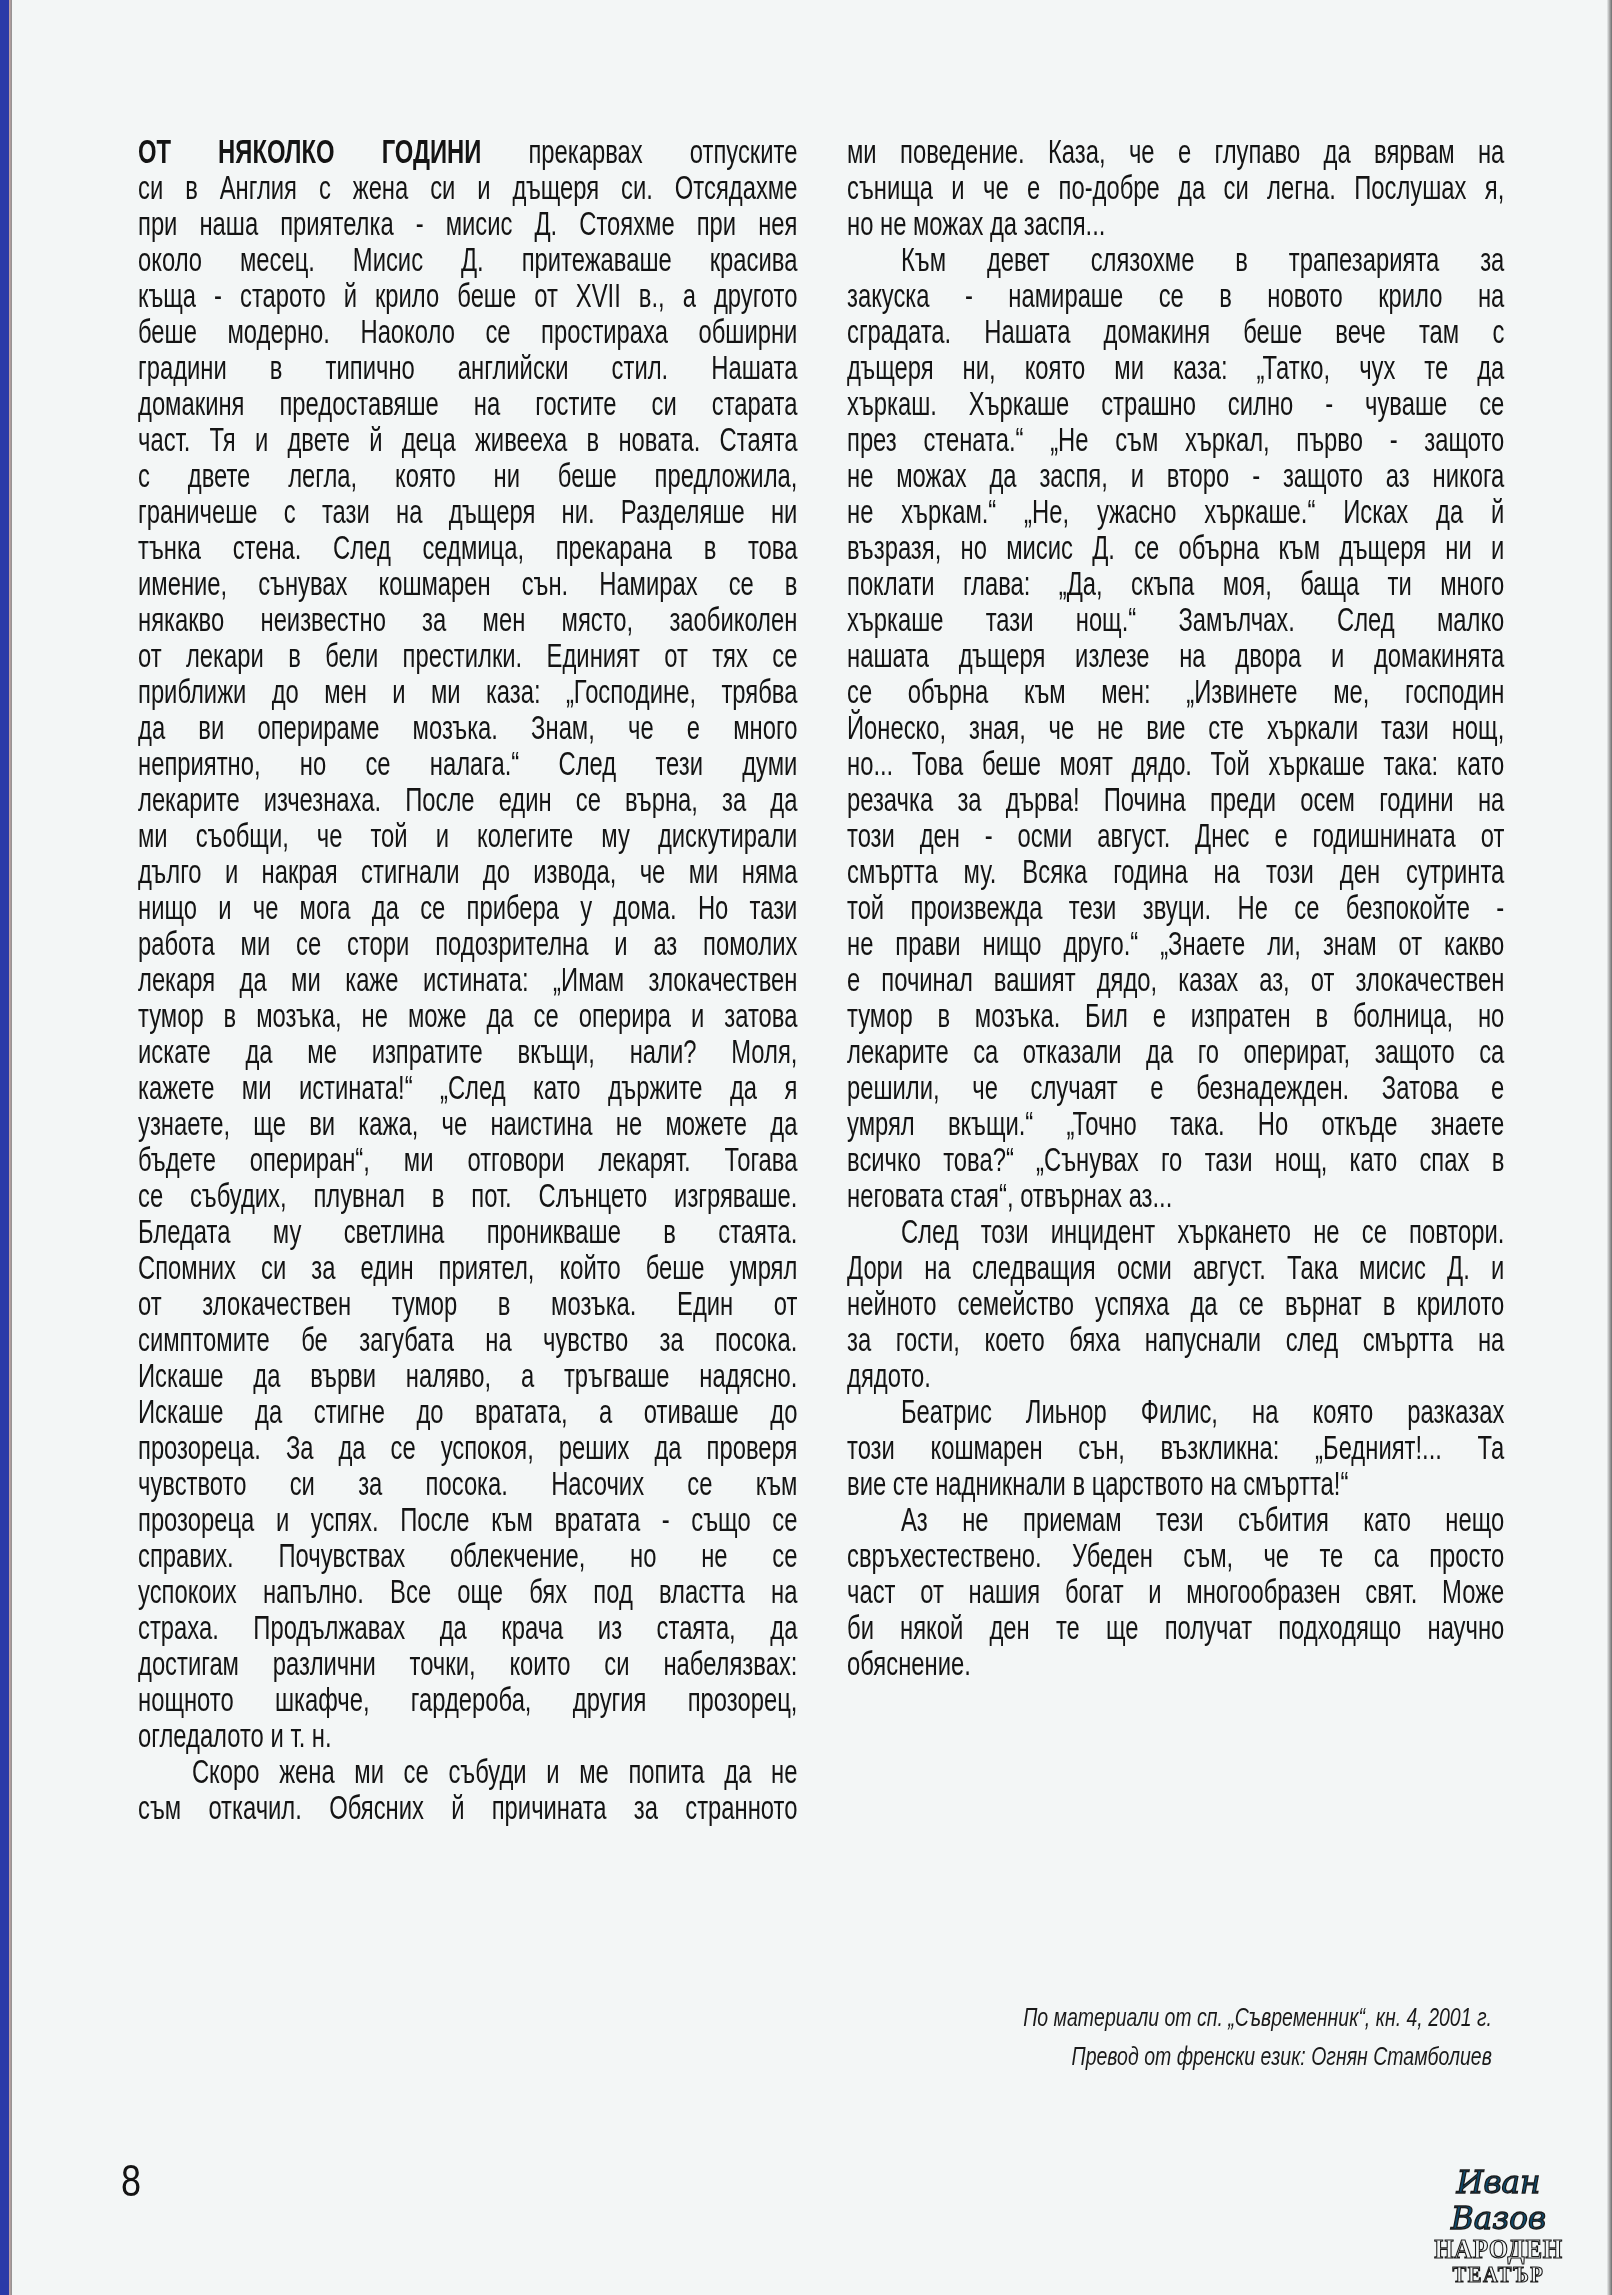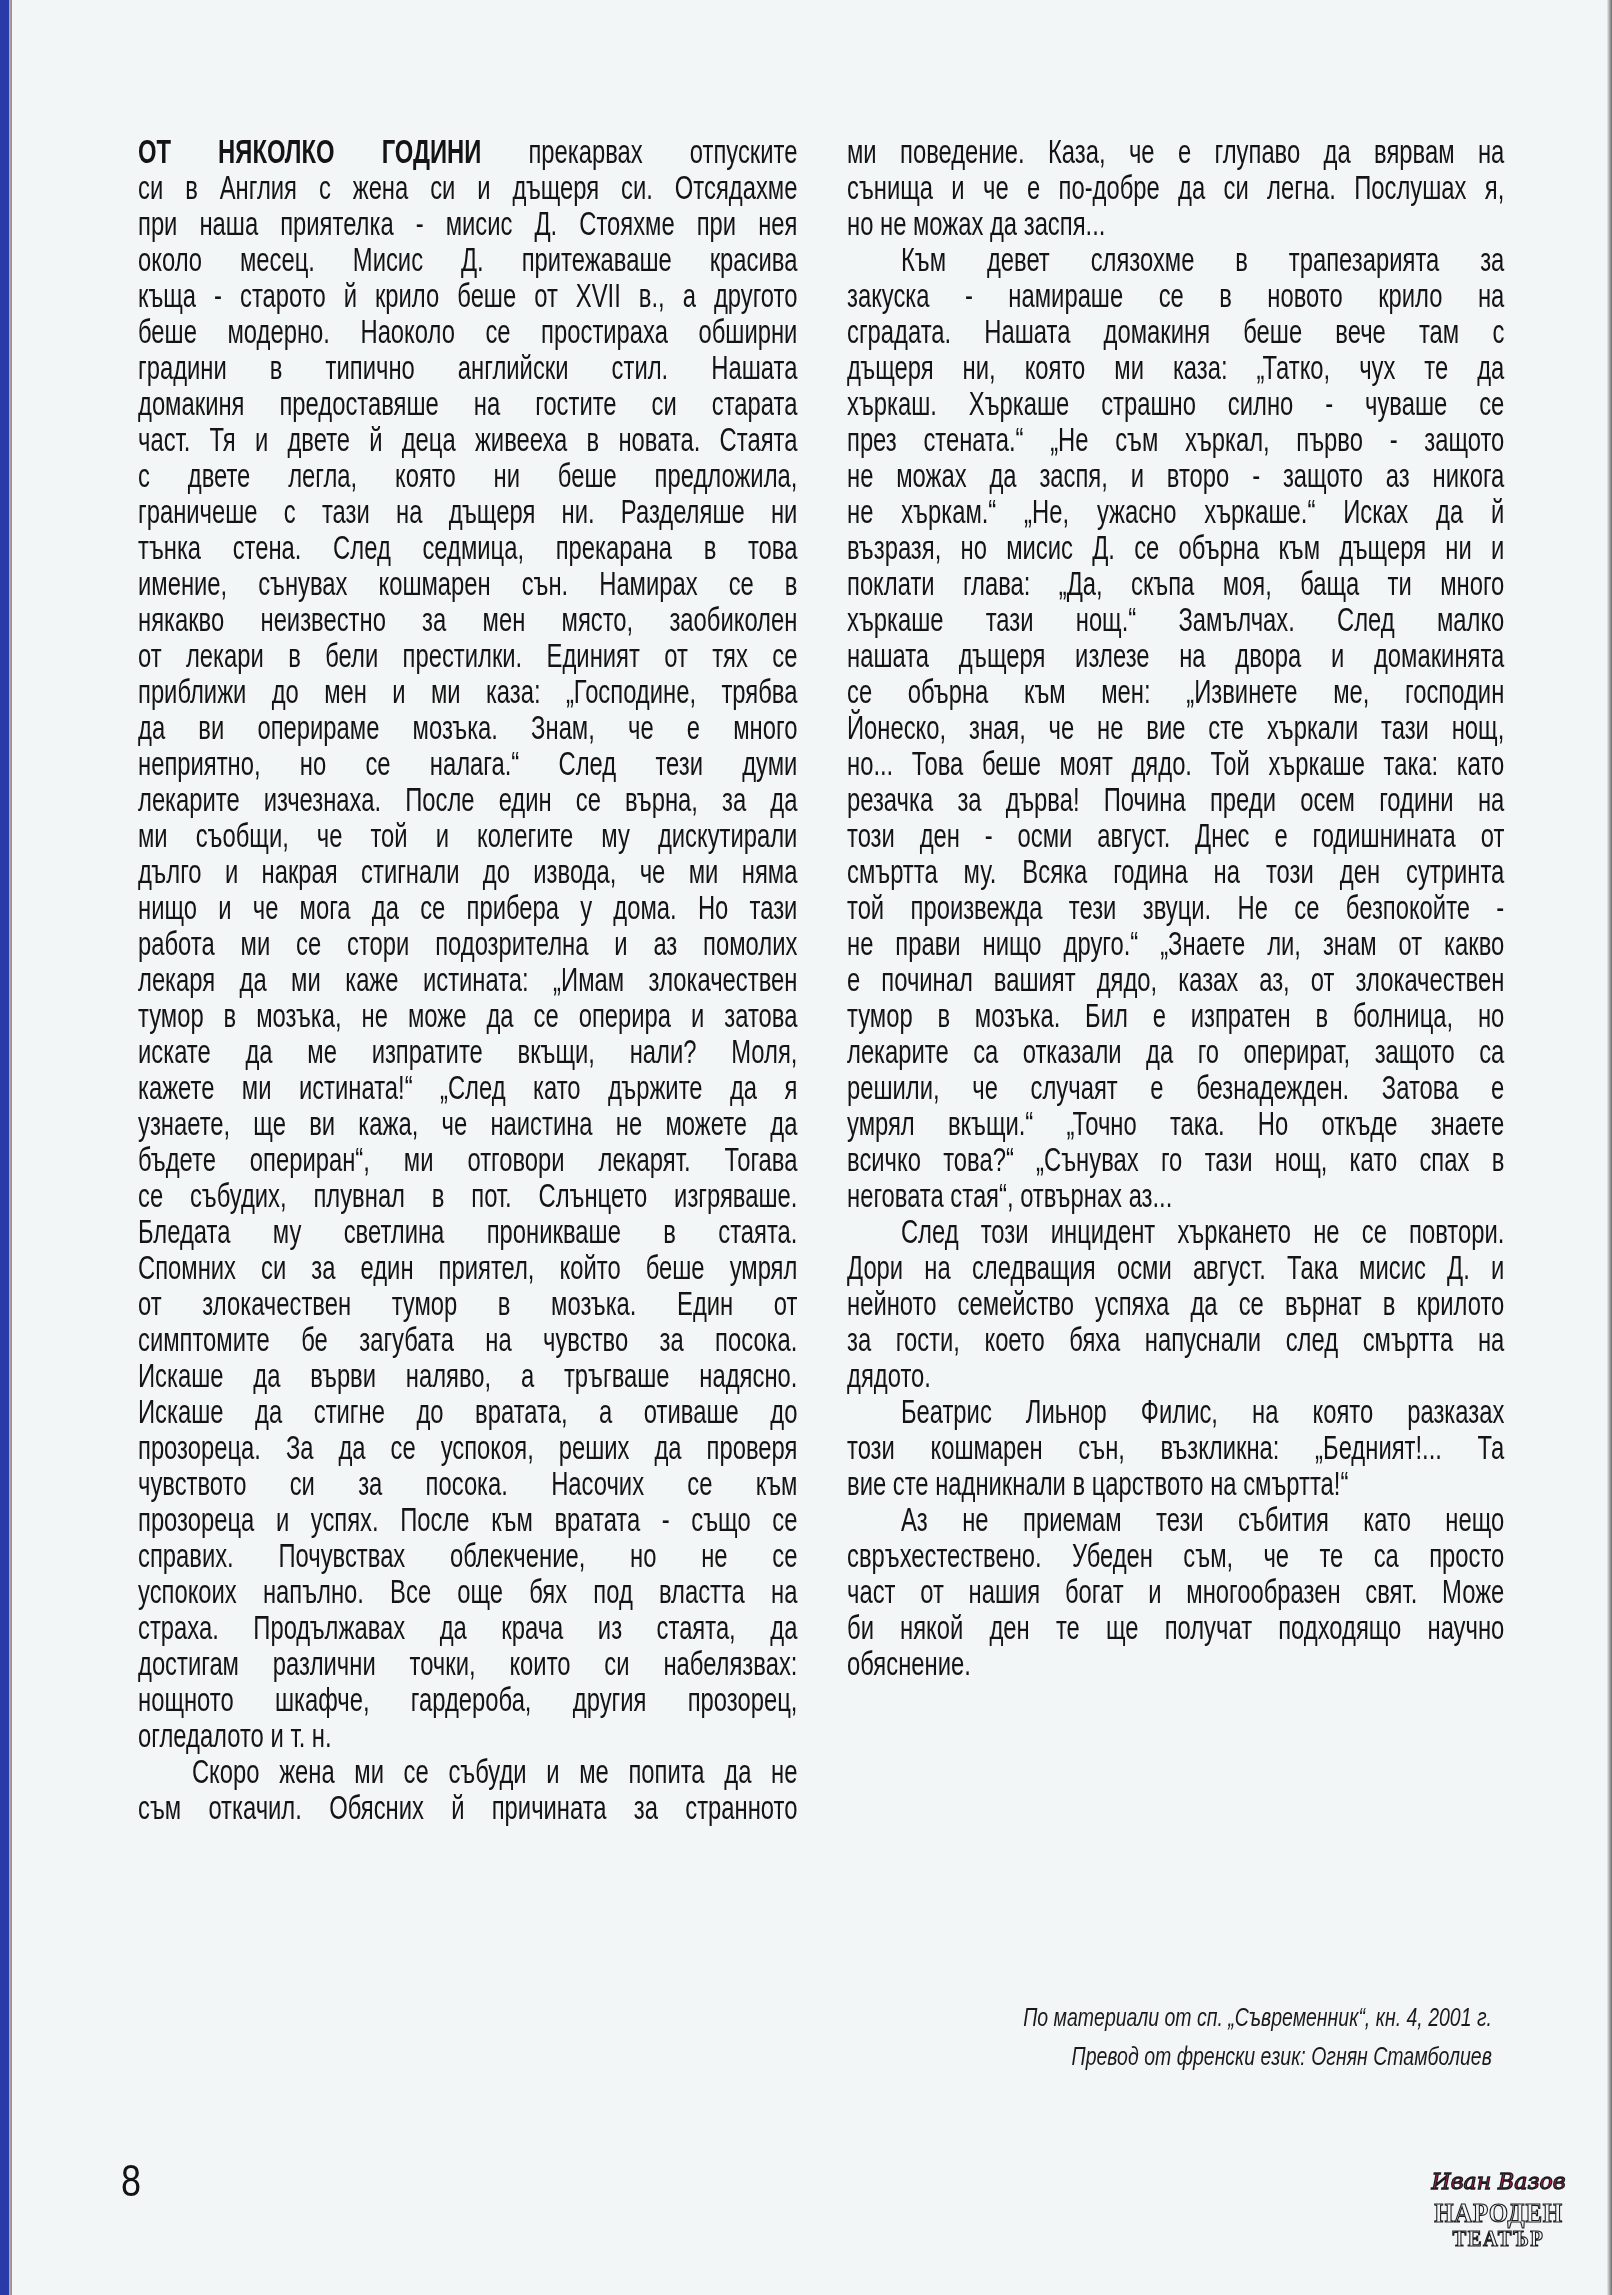--- a/index.html
+++ b/index.html
@@ -27,21 +27,21 @@
   .line.indent { padding-left: 77px; }
   .lead { font-weight: bold; }
   .credits {
     position: absolute; right: 120px; font-style: italic; font-size: 25px;
     transform: scaleX(0.78); transform-origin: 100% 0; white-space: nowrap; color: #1a1a1a;
   }
   .credit-1 { top: 2003px; }
   .credit-2 { top: 2042px; }
   .page-number { position: absolute; left: 121px; top: 2155px; font-size: 45px; transform: scaleX(0.8); transform-origin: 0 0; }
   .logo { position: absolute; left: 1423px; top: 2164px; width: 151px; text-align: center; }
-  .logo-sig { font-family: "DejaVu Serif", serif; font-style: italic; font-size: 22px; line-height: 36px; color: #be185d;
+  .logo-sig { font-family: "DejaVu Serif", serif; font-style: italic; font-size: 31px; line-height: 36px; color: #0c4a6e;
     -webkit-text-stroke: 1.3px #1b1b1b; }
   .logo-name, .logo-sub { font-family: "Liberation Serif", serif; font-weight: bold; color: #f3f6f6;
     -webkit-text-stroke: 1.2px #1b1b1b; transform: scaleX(0.92); }
   .logo-name { font-size: 27px; line-height: 26.5px; letter-spacing: 0.8px; }
   .logo-sub  { font-size: 22.4px; line-height: 23px; letter-spacing: 1.7px; }
 </style>
 </head>
 <body>
 
 <div class="edge-blue"></div>

